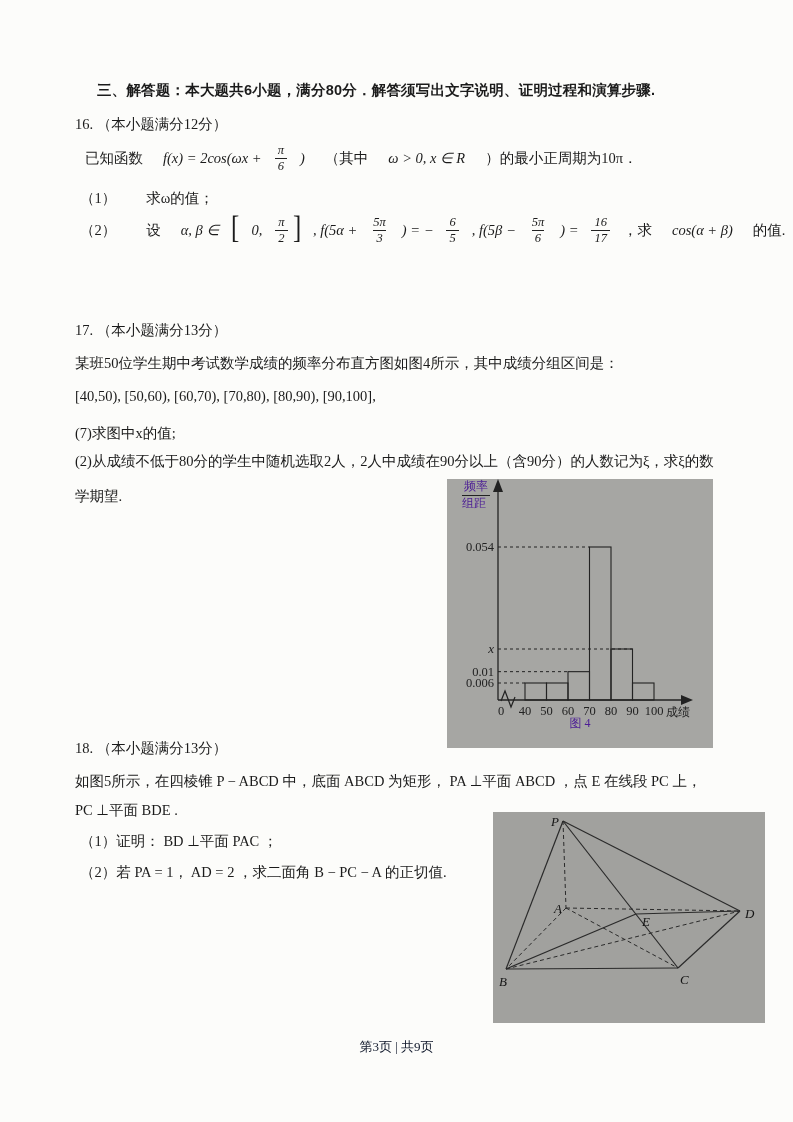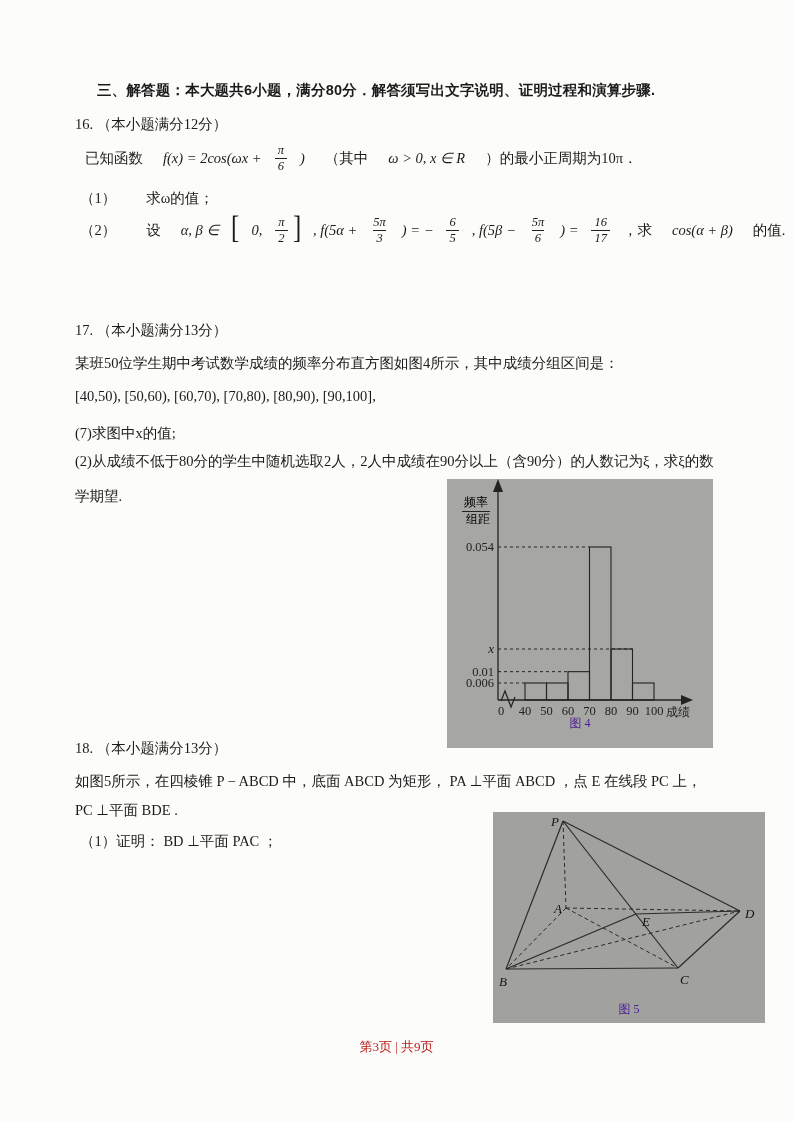--- a/index.html
+++ b/index.html
@@ -14,28 +14,28 @@
   .frac{display:inline-flex;flex-direction:column;align-items:center;font-family:"Liberation Serif",serif;
         font-style:italic;font-size:12.5px;line-height:1.15;margin:0 3px;}
   .frac .num{padding:0 3px;}
   .frac .den{border-top:1px solid #222;padding:0 3px;}
   .bigb{font-size:31px;font-weight:400;font-style:normal;line-height:.9;display:inline-block;
         transform:scaleX(.8);margin:0 1px 4px 1px;}
   .gap{display:inline-block;width:20px;}
   .figure{position:absolute;}
   #fig4-box{left:447px;top:479px;width:266px;height:269px;background:#a6a6a3;}
   #fig5-box{left:493px;top:812px;width:272px;height:211px;background:#a1a19e;}
-  .ylab{position:absolute;left:15px;top:16px;font-size:12px;line-height:1.3;text-align:right;color:#000000;}
+  .ylab{position:absolute;left:15px;top:0;font-size:12px;line-height:1.3;text-align:left;color:#4c1d95;}
   .ylab .yl-num{border-bottom:1px solid #222;padding:0 2px;}
   .fig-caption{position:absolute;left:0;width:100%;text-align:center;font-size:12px;color:#4c1d95;}
   #fig4-caption{top:236px;}
   #fig5-caption{top:189px;}
   svg{position:absolute;left:0;top:0;}
   svg text{font-family:"Liberation Serif",serif;}
-  .footer{position:absolute;top:1038px;left:0;width:100%;text-align:center;font-size:13px;color:#b91c1c;}
+  .footer{position:absolute;top:1038px;left:0;width:100%;text-align:center;font-size:13px;color:#0f172a;}
 </style>
 </head>
 <body>
 
 <div class="page">
 
   <div class="line hdr" style="top:80px">三、解答题：本大题共6小题，满分80分．解答须写出文字说明、证明过程和演算步骤.</div>
 
   <div class="line" style="top:114px">16. （本小题满分12分）</div>
 
@@ -137,20 +137,21 @@
       <div class="yl-num">频率</div>
       <div>组距</div>
     </div>
     <div class="fig-caption" id="fig4-caption">图 4</div>
   </div>
 
   <div class="line" style="top:738px">18. （本小题满分13分）</div>
   <div class="line" style="top:771px">如图5所示，在四棱锥 P − ABCD 中，底面 ABCD 为矩形， PA ⊥平面 ABCD ，点 E 在线段 PC 上，</div>
   <div class="line" style="top:800px">PC ⊥平面 BDE .</div>
   <div class="line" style="top:831px;left:80px">（1）证明： BD ⊥平面 PAC ；</div>
+  <div class="line" style="top:862px;left:80px">（2）若 PA = 1， AD = 2 ，求二面角 B − PC − A 的正切值.</div>
 
   <div class="figure" id="fig5-box">
     <svg id="fig5-svg" width="272" height="211">
         <line x1="70" y1="9" x2="73" y2="96" stroke="#2a2a2a" stroke-width="1" stroke-dasharray="4,3"></line>
         <line x1="73" y1="96" x2="13" y2="157" stroke="#2a2a2a" stroke-width="1" stroke-dasharray="4,3"></line>
         <line x1="73" y1="96" x2="185" y2="156" stroke="#2a2a2a" stroke-width="1" stroke-dasharray="4,3"></line>
         <line x1="73" y1="96" x2="247" y2="99" stroke="#2a2a2a" stroke-width="1" stroke-dasharray="4,3"></line>
         <line x1="13" y1="157" x2="247" y2="99" stroke="#2a2a2a" stroke-width="1" stroke-dasharray="4,3"></line>
         <line x1="70" y1="9" x2="13" y2="157" stroke="#2a2a2a" stroke-width="1.2"></line>
         <line x1="70" y1="9" x2="247" y2="99" stroke="#2a2a2a" stroke-width="1.2"></line>
@@ -159,18 +160,17 @@
         <line x1="185" y1="156" x2="247" y2="99" stroke="#2a2a2a" stroke-width="1.2"></line>
         <line x1="13" y1="157" x2="143" y2="102" stroke="#2a2a2a" stroke-width="1.2"></line>
         <line x1="143" y1="102" x2="247" y2="99" stroke="#2a2a2a" stroke-width="1.2"></line>
         <text x="66" y="14" font-size="13" font-style="italic" text-anchor="end" fill="#141414">P</text>
         <text x="69" y="101" font-size="13" font-style="italic" text-anchor="end" fill="#141414">A</text>
         <text x="6" y="174" font-size="13" font-style="italic" text-anchor="start" fill="#141414">B</text>
         <text x="187" y="172" font-size="13" font-style="italic" text-anchor="start" fill="#141414">C</text>
         <text x="252" y="106" font-size="13" font-style="italic" text-anchor="start" fill="#141414">D</text>
         <text x="149" y="114" font-size="13" font-style="italic" text-anchor="start" fill="#141414">E</text>
       </svg>
-    <div class="fig-caption" id="fig5-caption">图 5</div>
   </div>
 
   <div class="footer">第3页 | 共9页</div>
 
 </div>
 
 </body></html>

